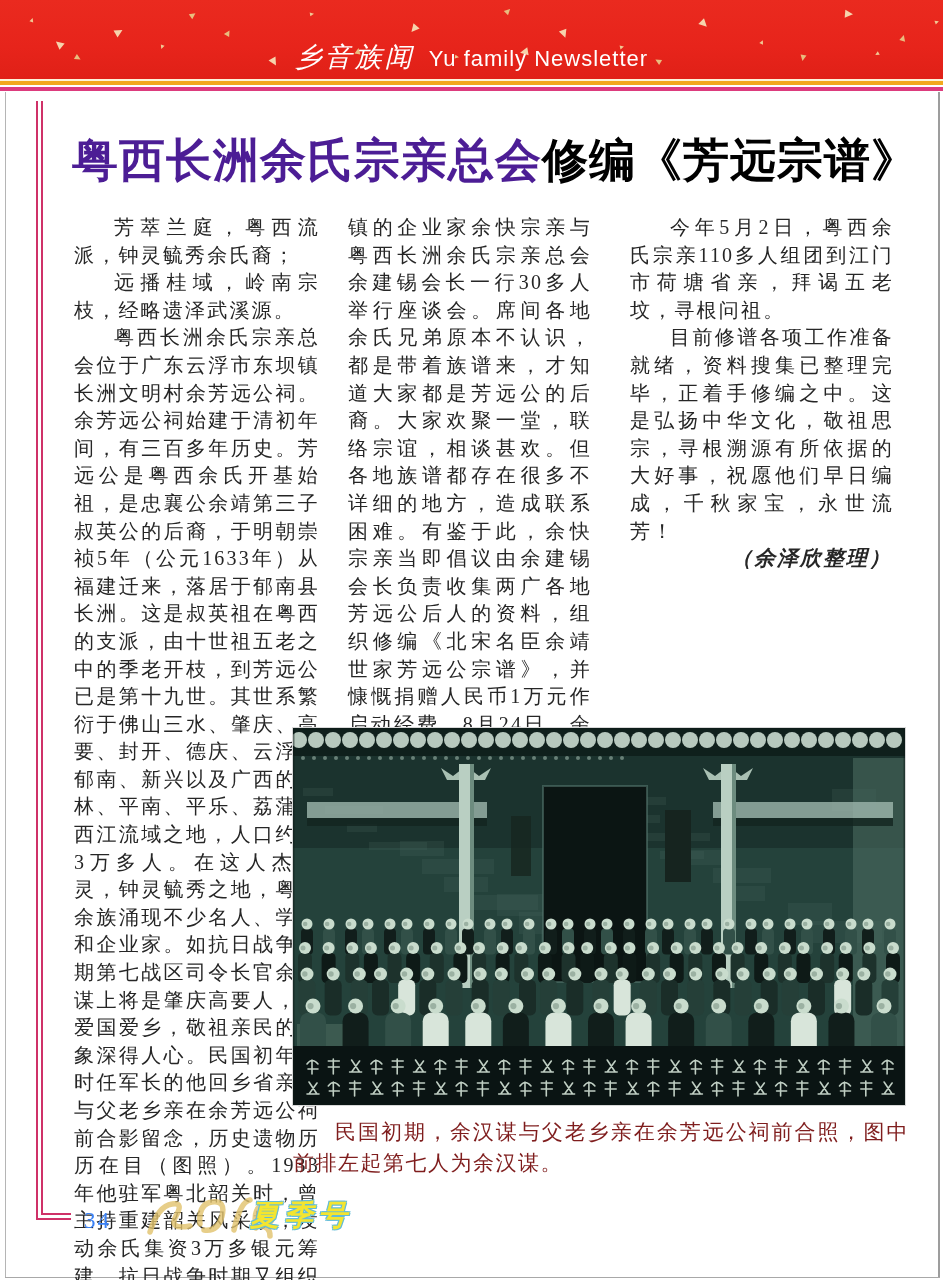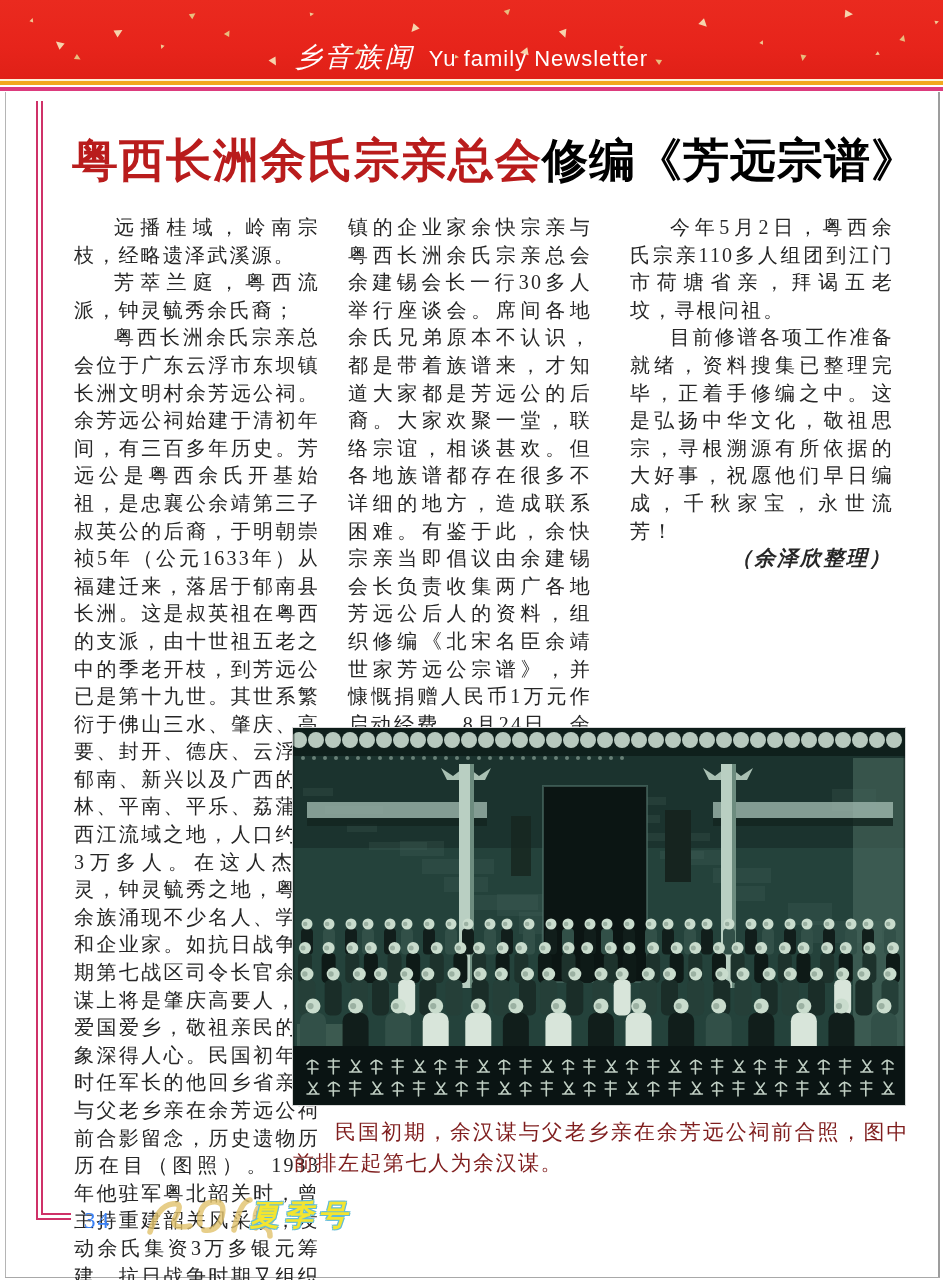--- a/index.html
+++ b/index.html
@@ -38,21 +38,21 @@
   .bracket{
     position:absolute;left:36px;top:101px;width:28px;height:1112px;
     border-left:7px double #cf3168;border-bottom:7px double #cf3168;
   }
   
   .headline{
     position:absolute;left:72px;top:128px;width:846px;white-space:nowrap;
     font-family:"Liberation Sans","DejaVu Sans",sans-serif;font-weight:bold;
     font-size:46px;letter-spacing:1px;line-height:64px;
   }
-  .headline .main{color:#b91c1c;}
+  .headline .main{color:#4c1d95;}
   .headline .highlight{color:#000000;margin-top:16px;}
   
   .col{
     position:absolute;top:214px;text-align:justify;color:#262626;
     font-size:20px;line-height:27.6px;letter-spacing:2.2px;
   }
   .col p{margin:0;}
   .col p.indent{text-indent:2em;}
   #col1{left:74px;width:246px;height:962px;}
   #col2{left:348px;width:244px;height:510px;}
@@ -136,22 +136,22 @@
 <div class="edge-right"></div>
 <div class="edge-bottom"></div>
 
 <div class="bracket"></div>
 
 <div class="headline">
   <span class="main">粤西长洲余氏宗亲总会</span><span class="highlight">修编《芳远宗谱》</span>
 </div>
 
 <div class="col" id="col1">
+  <p class="indent">芳萃兰庭，粤西流派，钟灵毓秀余氏裔；</p>
   <p class="indent">远播桂域，岭南宗枝，经略遗泽武溪源。</p>
-  <p class="indent">芳萃兰庭，粤西流派，钟灵毓秀余氏裔；</p>
   <p class="indent">粤西长洲余氏宗亲总会位于广东云浮市东坝镇长洲文明村余芳远公祠。余芳远公祠始建于清初年间，有三百多年历史。芳远公是粤西余氏开基始祖，是忠襄公余靖第三子叔英公的后裔，于明朝崇祯5年（公元1633年）从福建迁来，落居于郁南县长洲。这是叔英祖在粤西的支派，由十世祖五老之中的季老开枝，到芳远公已是第十九世。其世系繁衍于佛山三水、肇庆、高要、封开、德庆、云浮、郁南、新兴以及广西的玉林、平南、平乐、荔蒲等西江流域之地，人口约有3万多人。在这人杰地灵，钟灵毓秀之地，粤西余族涌现不少名人、学者和企业家。如抗日战争时期第七战区司令长官余汉谋上将是肇庆高要人，他爱国爱乡，敬祖亲民的形象深得人心。民国初年，时任军长的他回乡省亲，与父老乡亲在余芳远公祠前合影留念，历史遗物历历在目（图照）。1933年他驻军粤北韶关时，曾主持重建韶关风采楼，发动余氏集资3万多银元筹建。抗日战争时期又组织军队保护风采楼，至今风采楼仍然是韶关市的地标，成为宝贵的历史文物。</p>
 
 </div>
 
 <div class="col" id="col2">
   <p>镇的企业家余快宗亲与粤西长洲余氏宗亲总会余建锡会长一行30多人举行座谈会。席间各地余氏兄弟原本不认识，都是带着族谱来，才知道大家都是芳远公的后裔。大家欢聚一堂，联络宗谊，相谈甚欢。但各地族谱都存在很多不详细的地方，造成联系困难。有鉴于此，余快宗亲当即倡议由余建锡会长负责收集两广各地芳远公后人的资料，组织修编《北宋名臣余靖世家芳远公宗谱》，并慷慨捐赠人民币1万元作启动经费。8月24日，余快、余昭兄弟又热心捐资2万元作为长洲余氏宗亲总会修谱经费，余昭宗亲还亲自领队前往广西平乐成立宗亲会。</p>
   <p class="indent">今年1月6日，粤西长洲余氏宗亲总会再次召开修</p>
 </div>
 
 <div class="col" id="col3">

